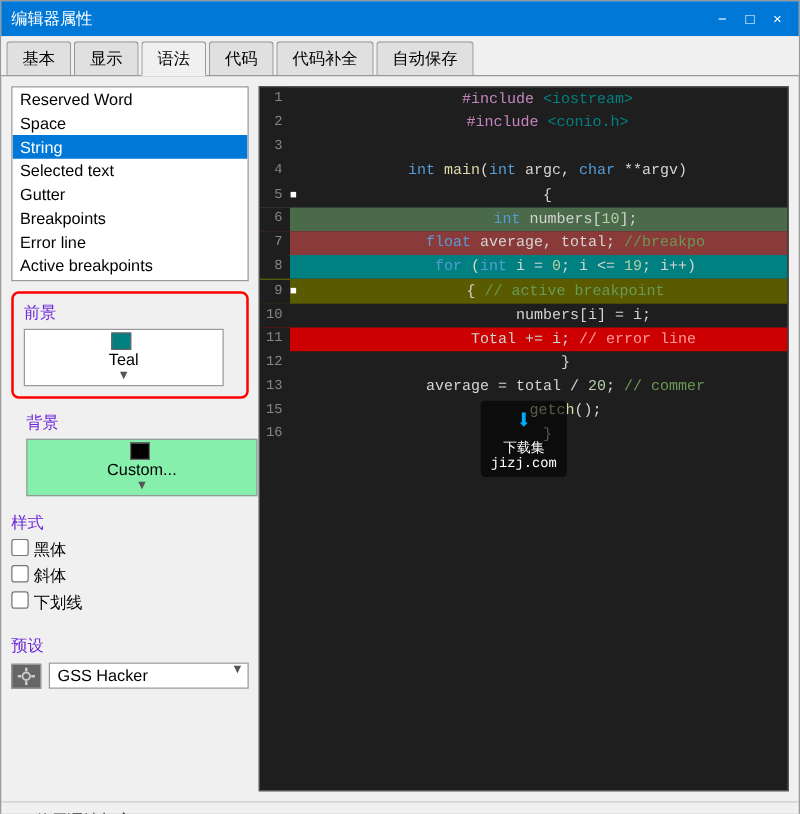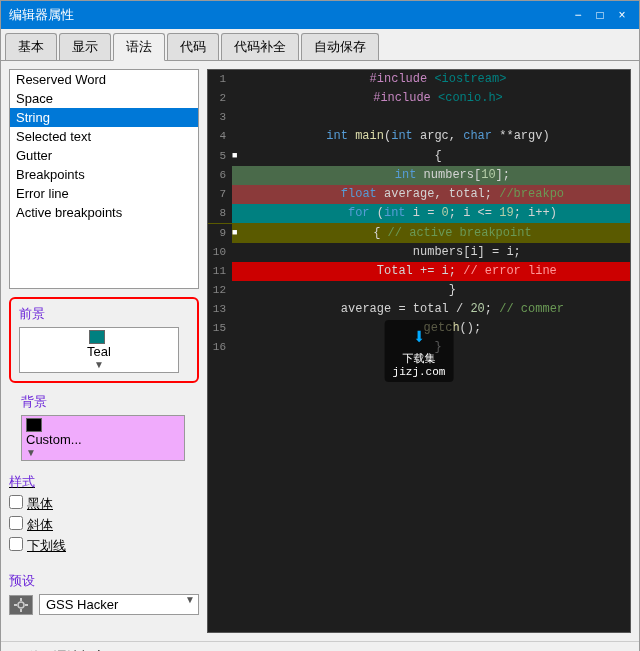--- a/index.html
+++ b/index.html
@@ -82,21 +82,21 @@
       display: flex;
       flex-direction: column;
       gap: 8px;
       flex-shrink: 0;
     }
 
     .syntax-list-container {
       border: 1px solid #999;
       background: white;
       overflow-y: auto;
-      height: 220px;
+      height: 156px;
     }
     .syntax-list {
       list-style: none;
     }
     .syntax-list li {
       padding: 2px 6px;
       cursor: pointer;
       font-size: 13px;
       white-space: nowrap;
     }
@@ -140,21 +140,20 @@
       flex-direction: column;
     }
 
     .bg-section {
       padding: 2px 0;
       margin-left: 12px;
     }
 
     .style-section {
       padding: 2px 0;
-      text-decoration: underline;
     }
     .style-section .section-label {
       margin-bottom: 4px;
     }
     .checkbox-row {
       display: flex;
       align-items: flex-start;
       gap: 4px;
       margin-bottom: 3px;
       font-size: 13px;
@@ -362,21 +361,21 @@
         <div class="section-label">前景</div>
         <div class="dropdown-row">
           <span class="color-swatch" id="fg-swatch" style="background: rgb(0, 128, 128);"></span>
           <span style="flex:1; font-size:13px;">Teal</span>
           <span style="font-size:10px; color:#555; cursor:pointer;">▼</span>
         </div>
       </div>
 
       <div class="bg-section">
         <div class="section-label">背景</div>
-        <div class="dropdown-row" style="width:164px; border:1px solid #999; background:#f0abfc; padding:2px 4px; display:flex; align-items:flex-start;">
+        <div class="dropdown-row" style="width:185px; border:1px solid #999; background:#86efac; padding:2px 4px; display:flex; align-items:center;">
           <span class="color-swatch" style="background:#000; width:16px; height:14px; border:1px solid #666; flex-shrink:0; margin-right:4px;"></span>
           <span style="flex:1; font-size:13px;">Custom...</span>
           <span style="font-size:10px; color:#555; cursor:pointer;">▼</span>
         </div>
       </div>
 
       <div class="style-section">
         <div class="section-label">样式</div>
         <div class="checkbox-row">
           <input type="checkbox" style="">

